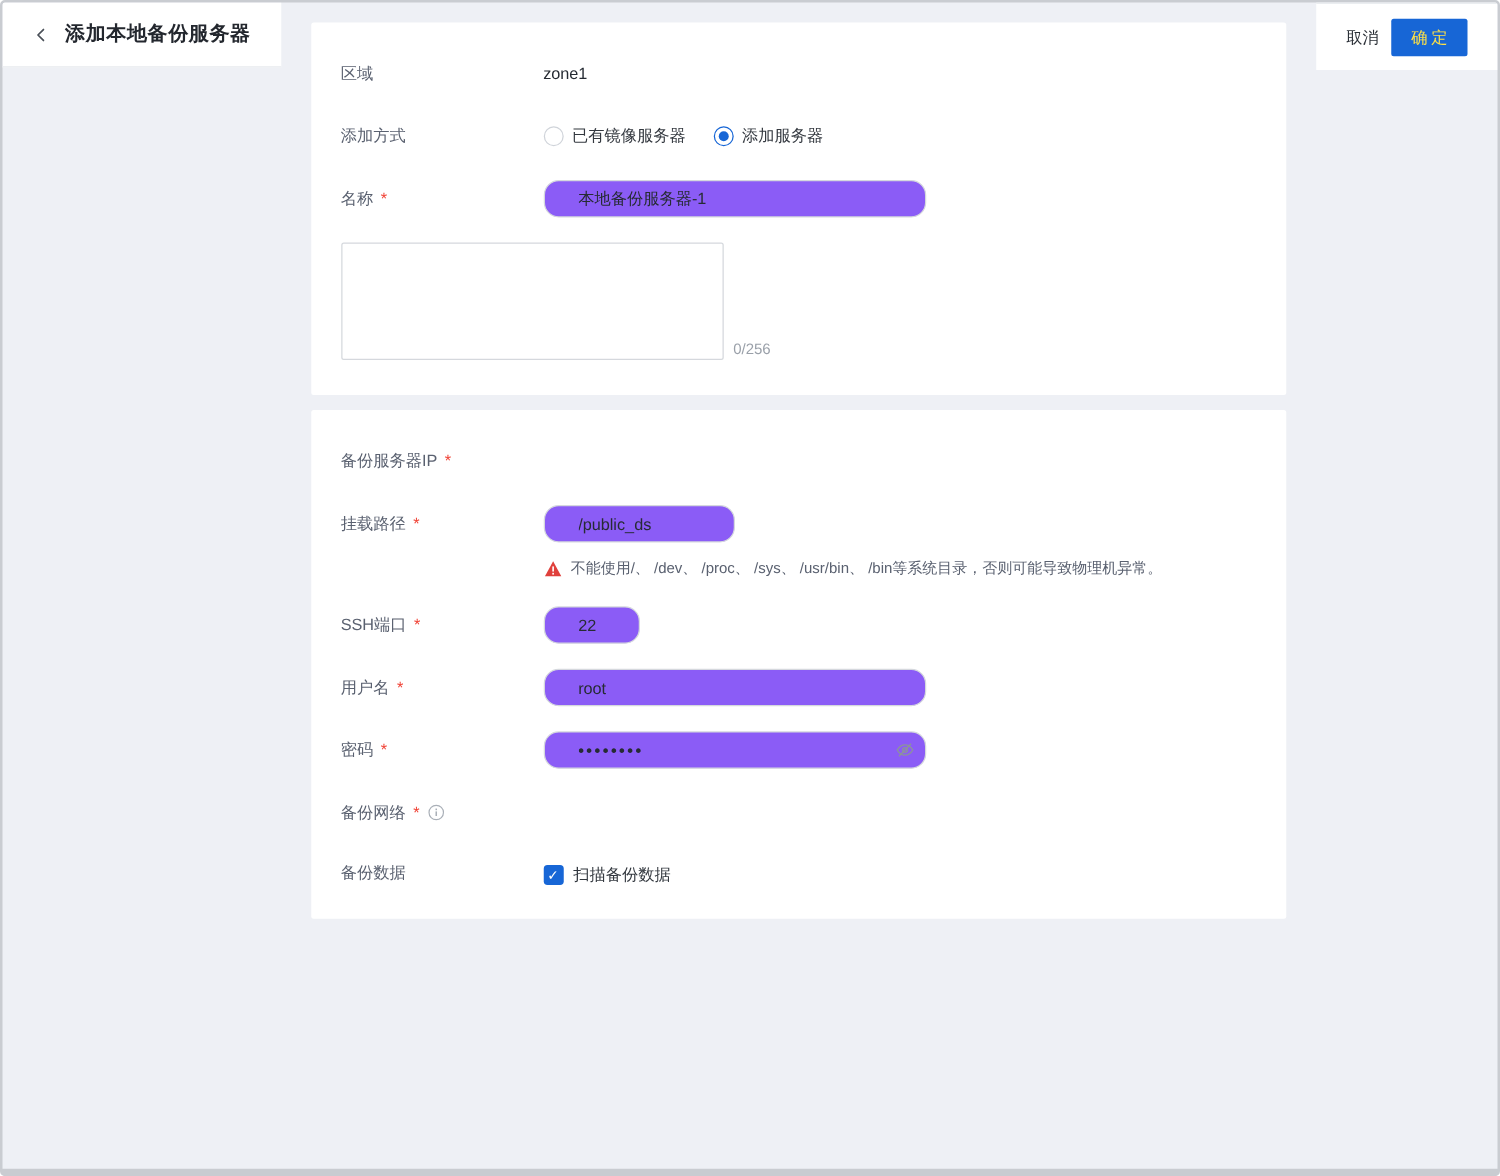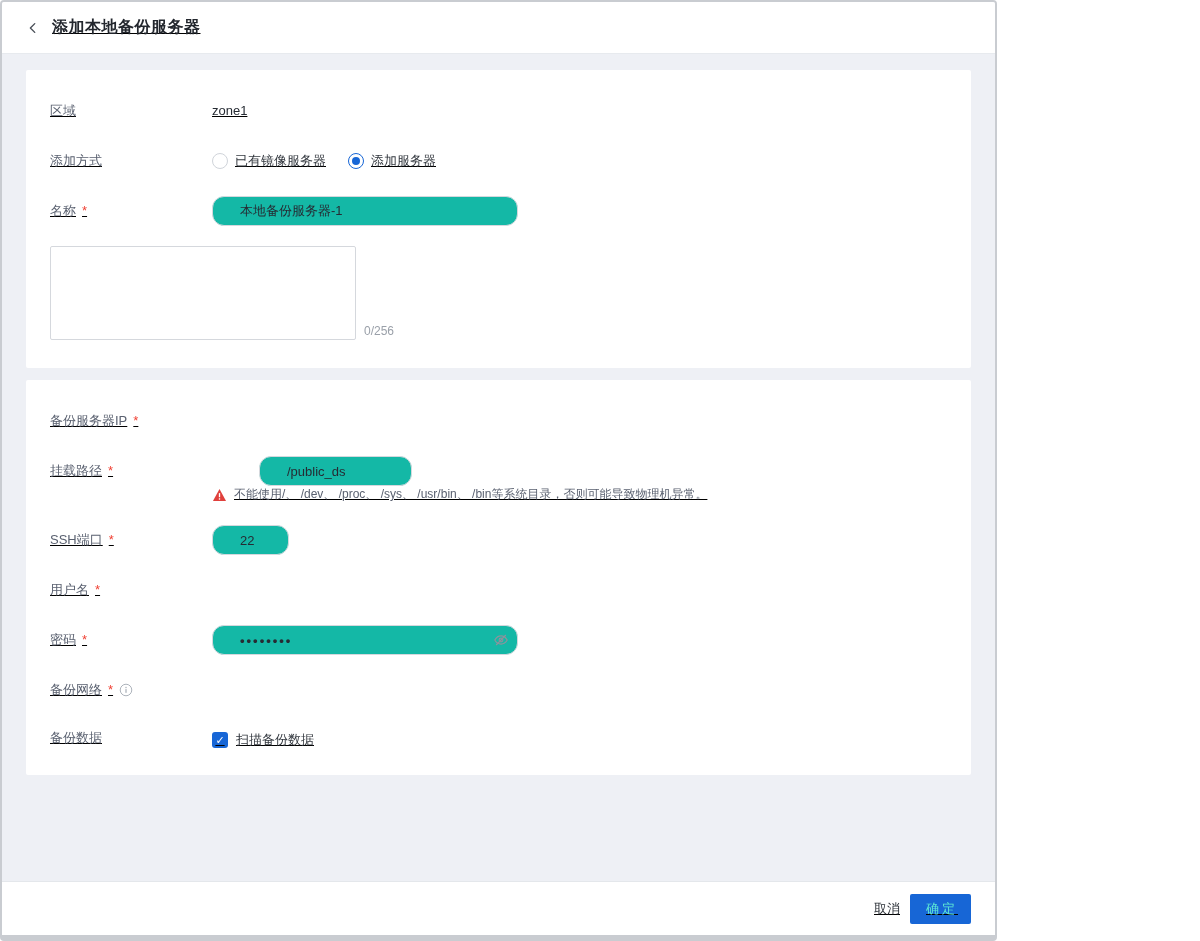--- a/index.html
+++ b/index.html
@@ -8,28 +8,27 @@
     --pagebg:#eef0f5;
     --border:#d5d8dd;
   }
   *{box-sizing:border-box;margin:0;padding:0;}
   html,body{width:1200px;height:941px;}
   body{
     font-family:"Liberation Sans","DejaVu Sans",sans-serif;
     background:#fff;
   }
   .page{
-    width:997px;height:941px;
+    width:1200px;height:941px;
     border:2px solid #c9ccd1;
     border-bottom-width:6px;
     border-radius:4px;
     background:var(--pagebg);
-    display:flex;flex-direction:column;
+    display:flex;flex-direction:row;
     overflow:hidden;
-    text-decoration:underline;
   }
   
   .hdr{
     background:#fff;height:52px;flex-shrink:0;
     display:flex;align-items:center;
     padding:0 24px;gap:12px;
     border-bottom:1px solid #e7eaee;
   }
   .hdr .back{display:flex;align-items:center;cursor:pointer;}
   .hdr .title{font-size:16px;font-weight:700;color:#23272e;letter-spacing:.5px;}
@@ -48,21 +47,21 @@
     line-height:30px;
     display:flex;align-items:center;gap:4px;
   }
   .req{color:#f04134;margin-left:2px;}
   .val{font-size:13px;color:#262b33;line-height:30px;}
   .ctl{position:relative;}
   input.txt{
     height:30px;border:1px solid var(--border);border-radius:12px;
     padding:0 27px;font-size:13px;color:#262b33;outline:none;
     font-family:"Liberation Sans","DejaVu Sans",sans-serif;
-    background:#14b8a6;
+    background:#8b5cf6;
   }
   .w-lg{width:306px;}
   .w-md{width:153px;}
   .w-sm{width:77px;}
   textarea.txt{
     width:306px;height:94px;resize:none;
     border:1px solid var(--border);border-radius:2px;
     padding:6px 9px;font-size:13px;color:#262b33;outline:none;
     font-family:"Liberation Sans","DejaVu Sans",sans-serif;
     display:block;
@@ -111,21 +110,21 @@
     display:flex;align-items:center;justify-content:flex-end;
     padding:0 24px;gap:10px;
   }
   .btn-cancel{
     background:none;border:none;font-size:13px;color:#2a2f36;cursor:pointer;
     font-family:inherit;
   }
   .btn-primary{
     background:var(--accent);border:none;border-radius:2px;
     height:30px;padding:0 13px 0 16px;
-    font-size:13px;color:#5eead4;letter-spacing:3px;cursor:pointer;
+    font-size:13px;color:#fde047;letter-spacing:3px;cursor:pointer;
     font-family:inherit;
   }
 </style>
 </head>
 <body>
 
 <div class="page">
 
   <div class="hdr">
     <span class="back">
@@ -184,21 +183,21 @@
 
     <div class="card">
 
       <div class="row">
         <div class="label">
           <span>备份服务器IP</span>
           <span class="req">*</span>
         </div>
       </div>
 
-      <div class="row" style="margin-bottom:0;gap:47px;">
+      <div class="row" style="margin-bottom:12px;">
         <div class="label">
           <span>挂载路径</span>
           <span class="req">*</span>
         </div>
         <div class="ctl">
           <input class="txt w-md" type="text" value="/public_ds" style="">
         </div>
       </div>
 
       <div class="row warnrow" style="margin-bottom:22px;margin-top:0;">
@@ -223,20 +222,23 @@
         <div class="ctl">
           <input class="txt w-sm" type="text" value="22" style="">
         </div>
       </div>
 
       <div class="row">
         <div class="label">
           <span>用户名</span>
           <span class="req">*</span>
         </div>
+        <div class="ctl">
+          <input class="txt w-lg" type="text" value="root" style="">
+        </div>
       </div>
 
       <div class="row">
         <div class="label">
           <span>密码</span>
           <span class="req">*</span>
         </div>
         <div class="ctl">
           <input class="txt w-lg pwd" type="text" value="••••••••" style="">
           <span class="eye">

